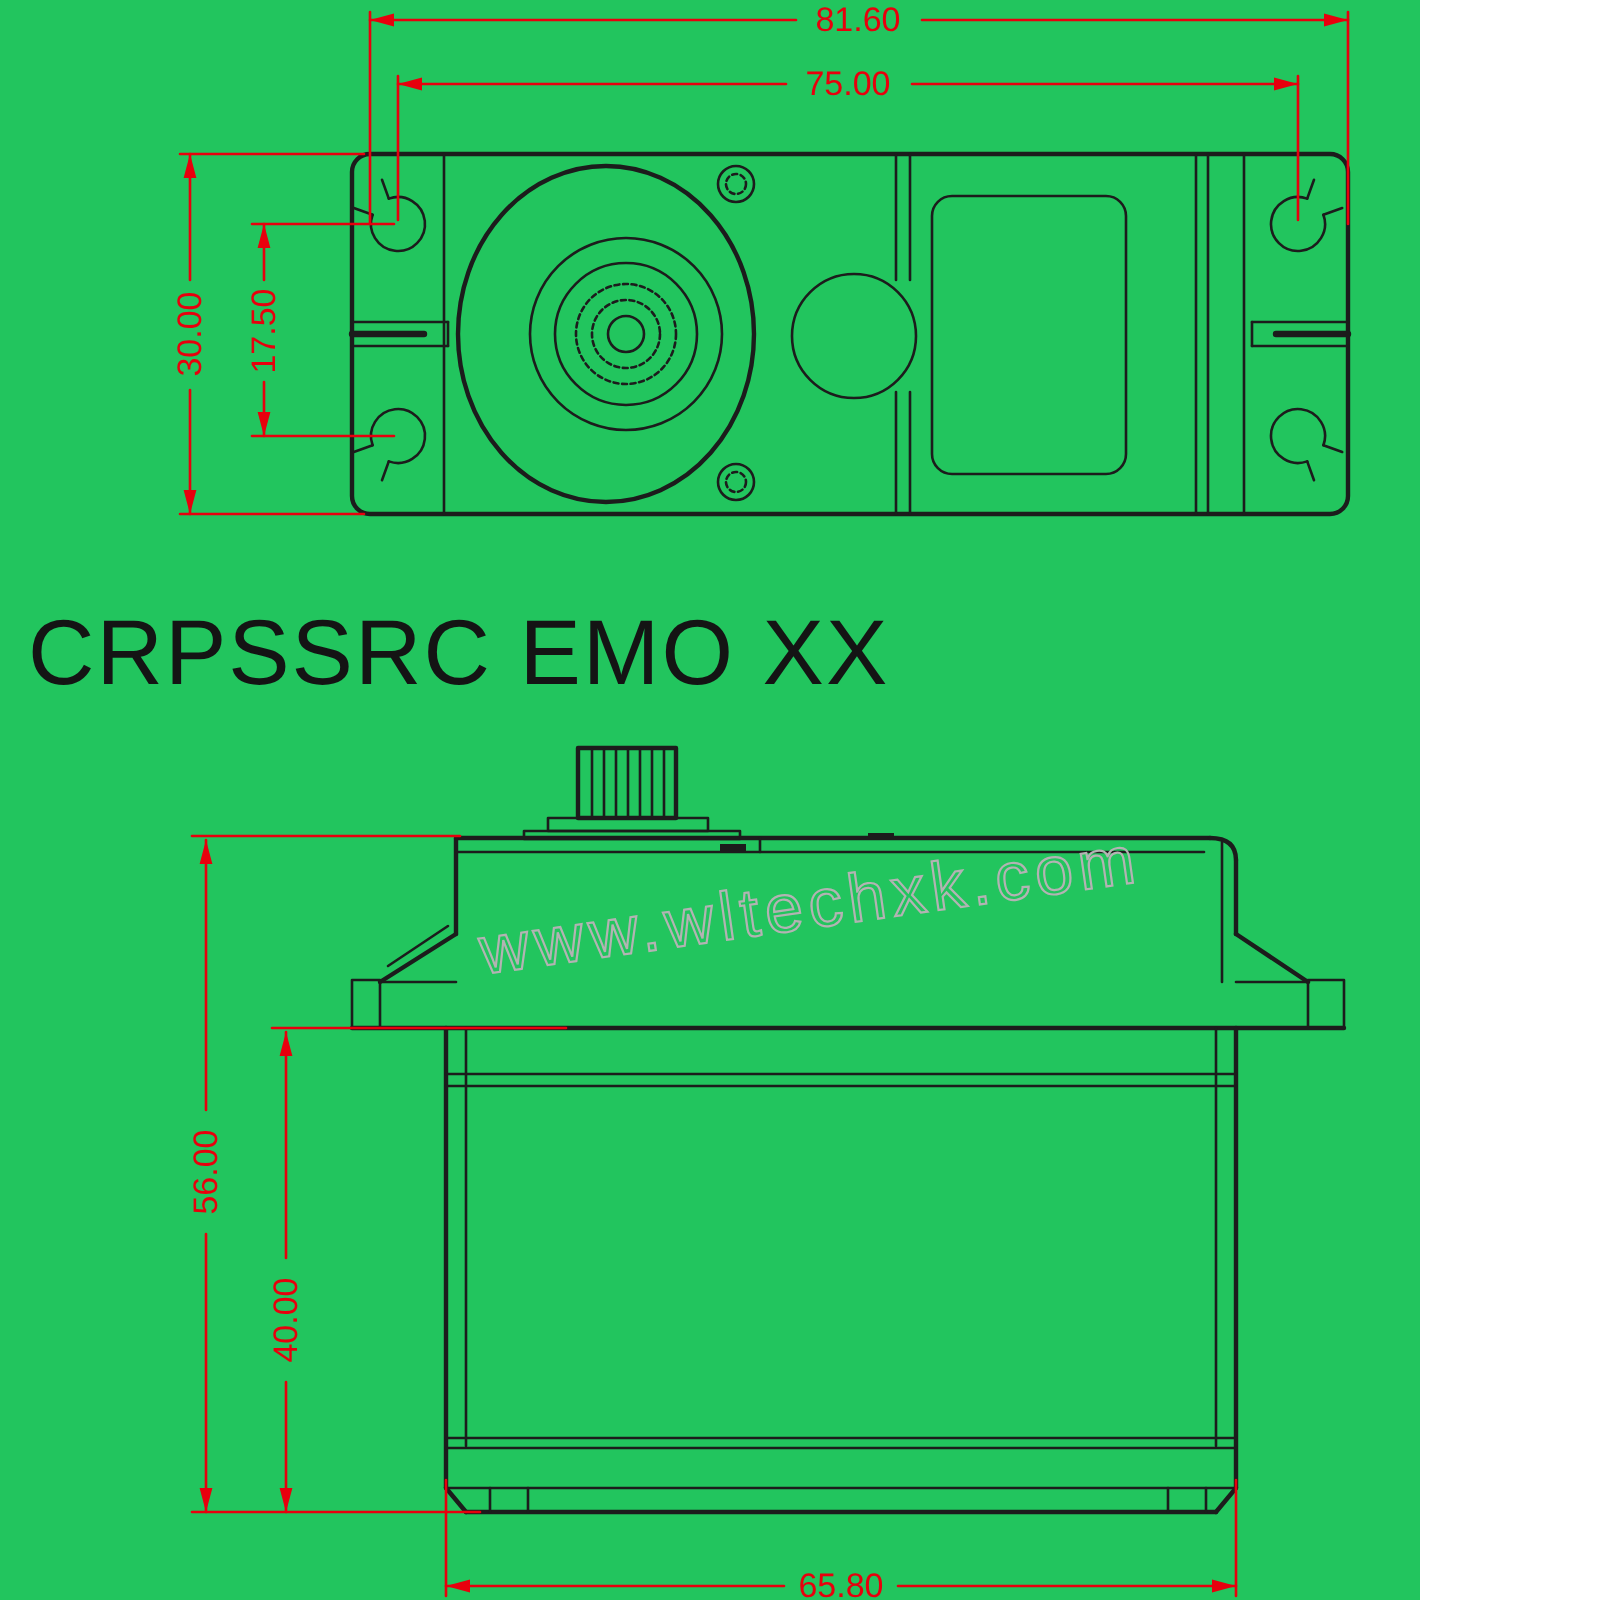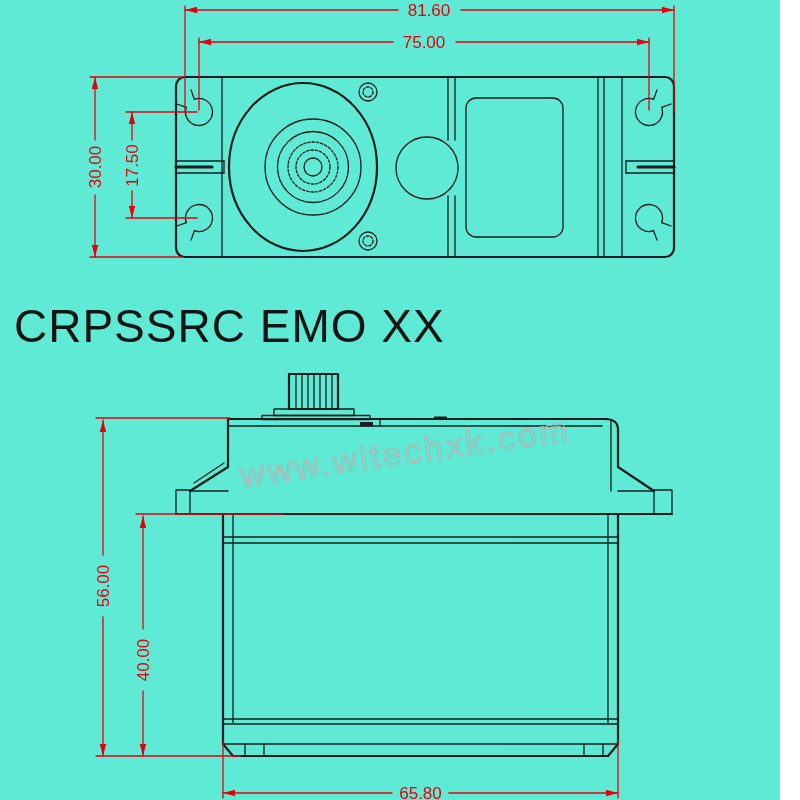--- a/index.html
+++ b/index.html
@@ -1,16 +1,16 @@
 <!DOCTYPE html>
 <html><head>
 <meta charset="utf-8">
 <style>
   html,body{margin:0;padding:0;background:#fff;}
-  .canvas{position:relative;width:780px;height:800px;background:#5eead4;overflow:hidden;
+  .canvas{position:relative;width:710px;height:800px;background:#22c55e;overflow:hidden;
           font-family:"Liberation Sans",sans-serif;}
   svg{position:absolute;left:0;top:0;}
   
   .k{stroke:#1c1c1c;fill:none;stroke-width:1.3;stroke-linecap:round;stroke-linejoin:round;}
   .k2{stroke-width:2.2;}
   .kth{stroke-width:3.2;}
   .kd{stroke-dasharray:2.5 1.8;}
   .kf{fill:#1c1c1c;stroke:none;}
   
   .r{stroke:#e8000d;fill:none;stroke-width:1.3;stroke-linecap:round;}

